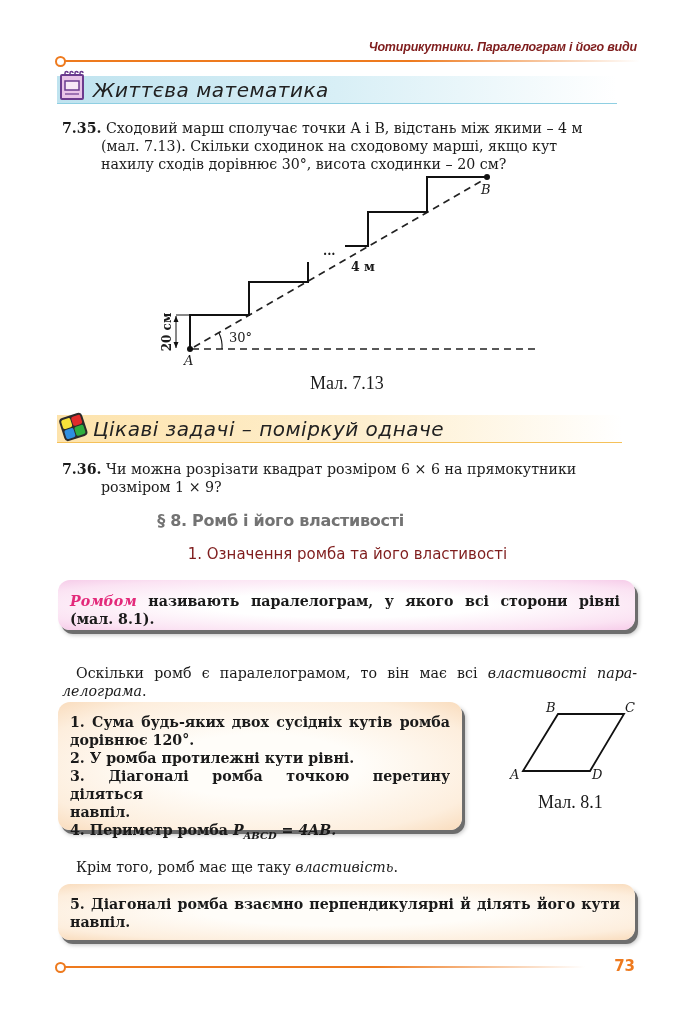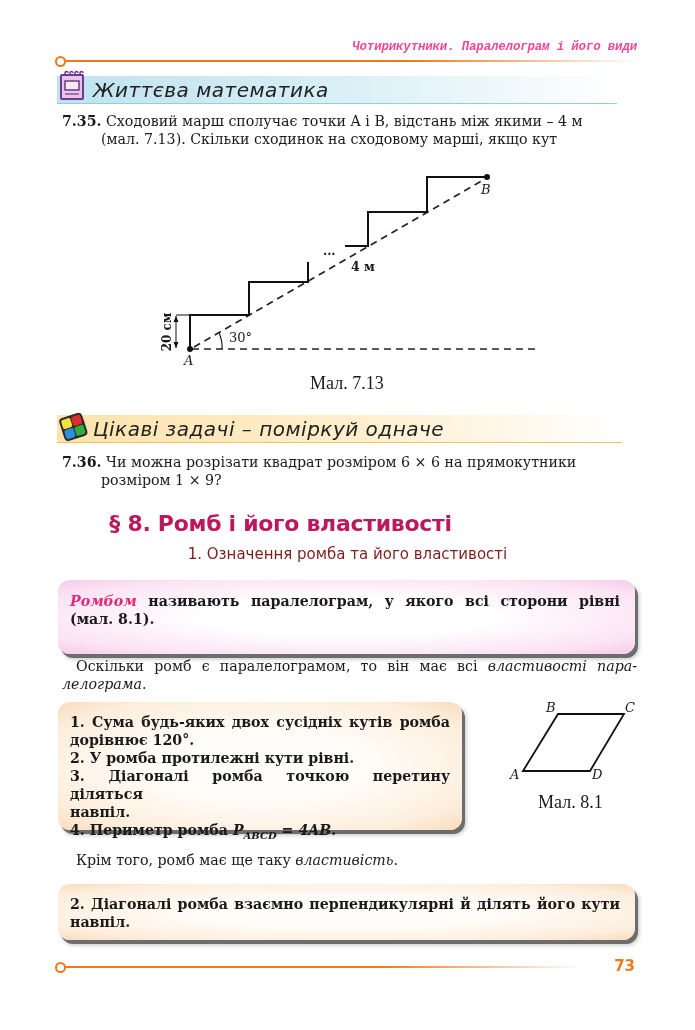--- a/index.html
+++ b/index.html
@@ -4,22 +4,22 @@
 <style>
   html, body { margin: 0; padding: 0; }
   body {
     width: 695px; height: 1030px; position: relative; background: #ffffff;
     font-family: "DejaVu Serif", "Liberation Serif", serif; color: #1a1a1a;
     overflow: hidden;
   }
   .abs { position: absolute; }
   .running-head {
     position: absolute; right: 58px; top: 40px;
-    font-family: Liberation Mono, monospace; font-style: italic; font-weight: bold;
-    font-size: 12.5px; color: #ec4899; letter-spacing: -0.2px;
+    font-family: Liberation Sans, sans-serif; font-style: italic; font-weight: bold;
+    font-size: 12.5px; color: #7f1d1d; letter-spacing: -0.2px;
   }
   .rule {
     position: absolute; height: 2px;
     background: linear-gradient(90deg, #ee7a1e 0%, #ee7a1e 60%, rgba(238,122,30,0.0) 100%);
   }
   .rule-dot {
     position: absolute; width: 7px; height: 7px; border: 2px solid #ee7a1e;
     border-radius: 50%; background: #fff;
   }
   .band {
@@ -31,28 +31,28 @@
   }
   .band-orange {
     background: linear-gradient(90deg, #fde3ac 0%, #feefcf 55%, rgba(255,245,225,0) 100%);
     border-bottom: 1.5px solid #f5c15a;
   }
   .band-title {
     font-family: "DejaVu Sans", sans-serif; font-style: italic; font-size: 20px;
     color: #222; margin-left: 36px; letter-spacing: 0.5px; font-weight: 300;
   }
   .p {
-    position: absolute; font-size: 14.2px; line-height: 18px; text-align: justify;
+    position: absolute; font-size: 14.2px; line-height: 18px; text-align: justify; margin-top: 7px;
   }
   .num { font-weight: bold; }
   .caption { position: absolute; font-size: 18px; font-family: Liberation Serif, serif; }
   .section-title {
     position: absolute; left: 0; width: 561px; text-align: center; top: 511px;
-    font-family: "DejaVu Sans", sans-serif; font-weight: bold; font-size: 22px;
-    color: #be185d; letter-spacing: -0.3px;
+    font-family: "DejaVu Sans", sans-serif; font-weight: bold; font-size: 16px;
+    color: #737373; letter-spacing: -0.3px;
   }
   .subsection-title {
     position: absolute; left: 0; width: 695px; text-align: center; top: 545px;
     font-family: "DejaVu Sans", sans-serif; font-size: 15px; color: #7f1d1d;
   }
   .box {
     position: absolute; border-radius: 12px;
     box-shadow: 3px 4px 0 #6d6d6d, 4px 5px 4px rgba(0,0,0,0.25);
     font-weight: bold; font-size: 14.2px; line-height: 18px;
   }
@@ -87,20 +87,21 @@
       <path d="M16 6 v-3 a1.5 1.5 0 0 1 3 0"></path>
       <path d="M21 6 v-3 a1.5 1.5 0 0 1 3 0"></path>
     </g>
   </svg>
   <span class="band-title">Життєва математика</span>
 </div>
 
 <div class="p" style="left:62px; top:112px; width:575px;">
   <div><span class="num">7.35.</span> <span>Сходовий марш сполучає точки A і B, відстань між якими – 4 м</span></div>
   <div style="padding-left:39px;">(мал. 7.13). Скільки сходинок на сходовому марші, якщо кут</div>
+  <div style="padding-left:39px;">нахилу сходів дорівнює 30°, висота сходинки – 20 см?</div>
 </div>
 
 <svg class="abs" style="left:0; top:0;" width="695" height="400">
 
   <line x1="192" y1="349" x2="535" y2="349" stroke="#222" stroke-width="1.6" stroke-dasharray="7,5"></line>
 
   <line x1="194" y1="347" x2="485" y2="179" stroke="#222" stroke-width="1.6" stroke-dasharray="7,5"></line>
 
   <polyline points="190,349 190,315 249,315 249,282 308,282 308,262" fill="none" stroke="#111" stroke-width="2"></polyline>
   <line x1="176" y1="315" x2="190" y2="315" stroke="#111" stroke-width="1"></line>
@@ -138,21 +139,21 @@
 </div>
 
 <div class="p" style="left:62px; top:453px; width:575px;">
   <div><span class="num">7.36.</span> <span>Чи можна розрізати квадрат розміром 6 × 6 на прямокутники</span></div>
   <div style="padding-left:39px;">розміром 1 × 9?</div>
 </div>
 
 <div class="section-title">§ 8. Ромб і його властивості</div>
 <div class="subsection-title">1. Означення ромба та його властивості</div>
 
-<div class="box box-pink" style="left:58px; top:580px; width:577px; height:74px;">
+<div class="box box-pink" style="left:58px; top:580px; width:577px; height:50px;">
   <div style="position:absolute; left:12px; top:12px; width:550px; text-align:justify; text-align-last:justify;">
     <span class="term">Ромбом</span><span> називають паралелограм, у якого всі сторони рівні</span>
   </div>
   <div style="position:absolute; left:12px; top:30px;">(мал. 8.1).</div>
 </div>
 
 <div class="p" style="left:62px; top:657px; width:575px;">
   <div style="padding-left:14px; text-align:justify; text-align-last:justify;"><span>Оскільки ромб є паралелограмом, то він має всі </span><span class="ital">властивості пара-</span></div>
   <div><span class="ital">лелограма</span><span>.</span></div>
 </div>
@@ -177,19 +178,19 @@
 <div class="abs ital" style="left:625px; top:700px; font-size:13px;">C</div>
 <div class="abs ital" style="left:510px; top:767px; font-size:13px;">A</div>
 <div class="abs ital" style="left:592px; top:767px; font-size:13px;">D</div>
 <div class="caption" style="left:538px; top:792px;">Мал. 8.1</div>
 
 <div class="p" style="left:76px; top:851px;">
   <span>Крім того, ромб має ще таку </span><span class="ital">властивість</span><span>.</span>
 </div>
 
 <div class="box box-peach" style="left:58px; top:884px; width:577px; height:56px;">
-  <div style="position:absolute; left:12px; top:11px; width:550px; text-align:justify; text-align-last:justify;">2. Діагоналі ромба взаємно перпендикулярні й ділять його кути</div>
+  <div style="position:absolute; left:12px; top:11px; width:550px; text-align:justify; text-align-last:justify;">5. Діагоналі ромба взаємно перпендикулярні й ділять його кути</div>
   <div style="position:absolute; left:12px; top:29px;">навпіл.</div>
 </div>
 
 <div class="rule-dot" style="left:55px; top:962px;"></div>
 <div class="rule" style="left:65px; top:966px; width:520px;"></div>
 <div class="page-num">73</div>
 
 </body></html>

